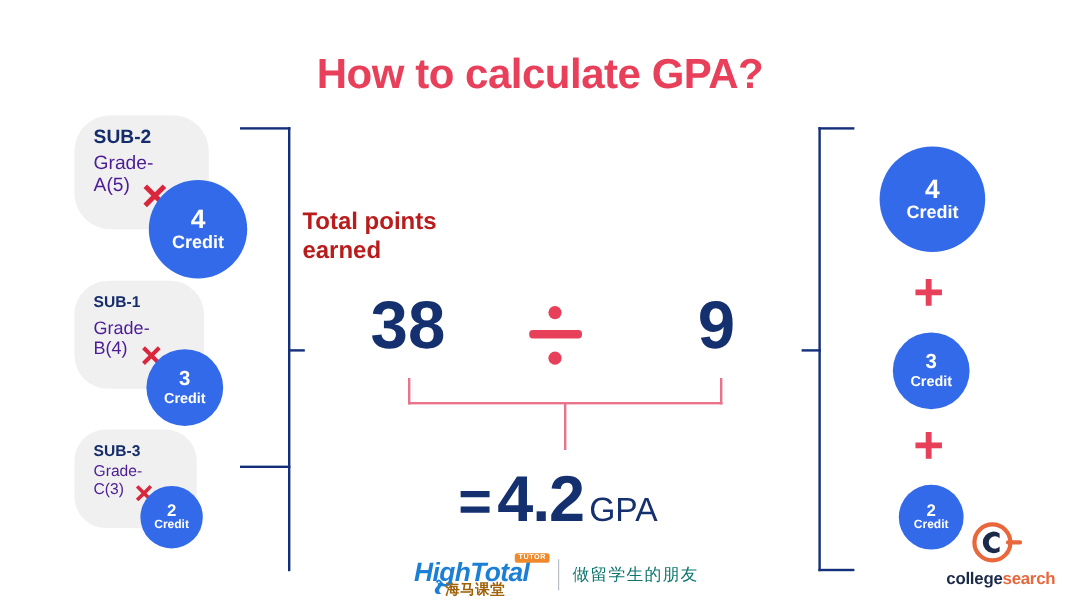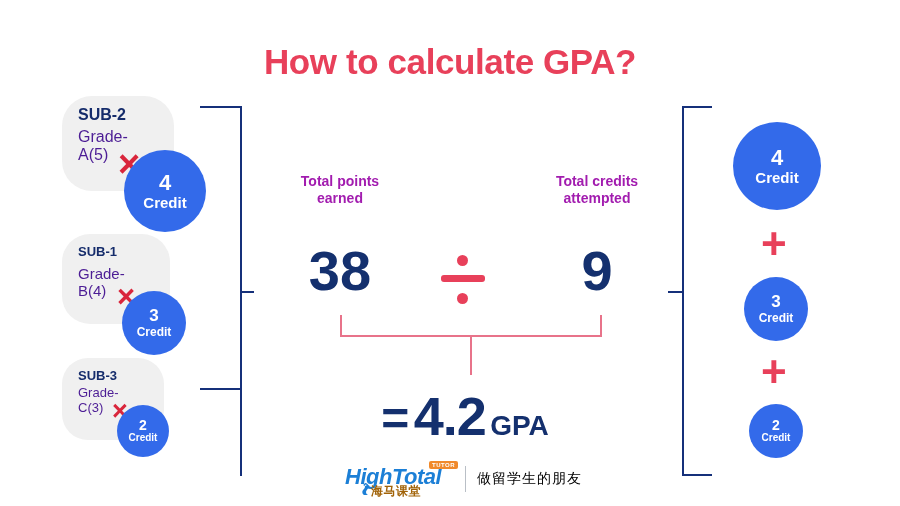--- a/index.html
+++ b/index.html
@@ -121,24 +121,24 @@
 
   
   .bracket { position: absolute; }
   .bracket .vline { position: absolute; background: #15307A; width: 2px; }
   .bracket .hline { position: absolute; background: #15307A; height: 2px; }
   .bracket .tick  { position: absolute; background: #15307A; height: 2px; }
 
   
   .eq-head {
     position: absolute;
-    text-align: center;
-    font-weight: bold;
-    color: #a21caf;
-    font-size: 14px;
+    text-align: left;
+    font-weight: bold;
+    color: #b91c1c;
+    font-size: 20px;
     line-height: 1.22;
   }
   .eq-head.h-left  { left: 252px; top: 173px; width: 176px; }
   .eq-head.h-right { left: 508px; top: 173px; width: 178px; }
 
   .eq-num {
     position: absolute;
     text-align: center;
     font-weight: bold;
     color: #14306E;
@@ -168,21 +168,21 @@
     position: absolute;
     left: 300px;
     top: 385px;
     width: 330px;
     text-align: center;
     color: #14306E;
     white-space: nowrap;
   }
   #result .r-eq  { font-size: 48px; font-weight: bold; vertical-align: baseline; }
   #result .r-val { font-size: 54px; font-weight: bold; letter-spacing: -1px; }
-  #result .r-lab { font-size: 28px; font-weight: bold; letter-spacing: 0px; }
+  #result .r-lab { font-size: 28px; font-weight: normal; letter-spacing: 0px; }
 
   
   #highmark { position: absolute; left: 345px; top: 462px; width: 250px; height: 42px; }
   #hm-word {
     position: absolute; left: 0; top: 2px;
     font-size: 22px; font-weight: bold; font-style: italic;
     color: #1C7FD6; letter-spacing: -0.5px;
   }
   #hm-word .hm-h { color: #1C7FD6; }
   #hm-tutor {
@@ -196,21 +196,21 @@
     font-size: 12px; font-weight: bold; color: #a16207;
     letter-spacing: 0.5px;
   }
   #hm-seahorse {
     position: absolute; left: 14px; top: 20px;
     width: 12px; height: 14px;
   }
   #hm-divider { position: absolute; left: 120px; top: 4px; width: 1px; height: 26px; background: #B9BFC6; }
   #hm-slogan {
     position: absolute; left: 132px; top: 8px;
-    font-size: 14px; color: #000000;
+    font-size: 14px; color: #0f766e;
     font-family: "DejaVu Sans", sans-serif;
     letter-spacing: 1px;
   }
 
   
   #collegesearch { position: absolute; left: 770px; top: 432px; width: 128px; height: 64px; }
   #cs-mark { position: absolute; left: 38px; top: 0px; width: 44px; height: 40px; }
   #cs-word { position: absolute; left: 0; top: 42px; width: 128px; text-align: center; font-size: 14px; font-weight: bold; letter-spacing: -0.2px; }
   #cs-word .cs-a { color: #1C2A4A; }
   #cs-word .cs-b { color: #E8683C; }
@@ -277,24 +277,20 @@
     <span>earned</span>
   </div>
   <div class="eq-num n-left">38</div>
 
   <div id="divide-sign">
     <div class="ddot top"></div>
     <div class="dbar"></div>
     <div class="ddot bot"></div>
   </div>
 
-  <div class="eq-head h-right">
-    <span>Total credits</span><br>
-    <span>attempted</span>
-  </div>
   <div class="eq-num n-right">9</div>
 
   <div id="connector">
     <div class="seg left-v"></div>
     <div class="seg right-v"></div>
     <div class="seg hbar"></div>
     <div class="seg down-v"></div>
   </div>
 
   <div id="result">
@@ -323,14 +319,22 @@
       <path d="M6 1 C8 1 9.5 2.5 9.5 4.5 C9.5 7 7 8 7 10 C7 11.5 8 12.5 9 13 L5 13 C3.5 12 3 10.5 3.5 9 C4 7.5 6 6.5 6 4.8 C6 3.6 5 3 4 3.3 Z" fill="#1C7FD6"></path>
       <circle cx="6.8" cy="3.3" r="0.8" fill="#ffffff"></circle>
     </svg>
     <div id="hm-word"><span class="hm-h">High</span><span class="hm-h">Total</span></div>
     <div id="hm-tutor">TUTOR</div>
     <div id="hm-cn">海马课堂</div>
     <div id="hm-divider"></div>
     <div id="hm-slogan">做留学生的朋友</div>
   </div>
 
+  <div id="collegesearch">
+    <svg id="cs-mark" viewBox="0 0 44 40">
+      <circle cx="19" cy="20" r="15" fill="none" stroke="#E8683C" stroke-width="3.5"></circle>
+      <line x1="32" y1="20" x2="42" y2="20" stroke="#E8683C" stroke-width="3.5" stroke-linecap="round"></line>
+      <path d="M25 12.5 A9 9 0 1 0 25 27.5 L25 23.5 A5.2 5.2 0 1 1 25 16.5 Z" fill="#1C2A4A"></path>
+    </svg>
+    <div id="cs-word"><span class="cs-a">college</span><span class="cs-b">search</span></div>
+  </div>
 
 </div>
 
 </body></html>

